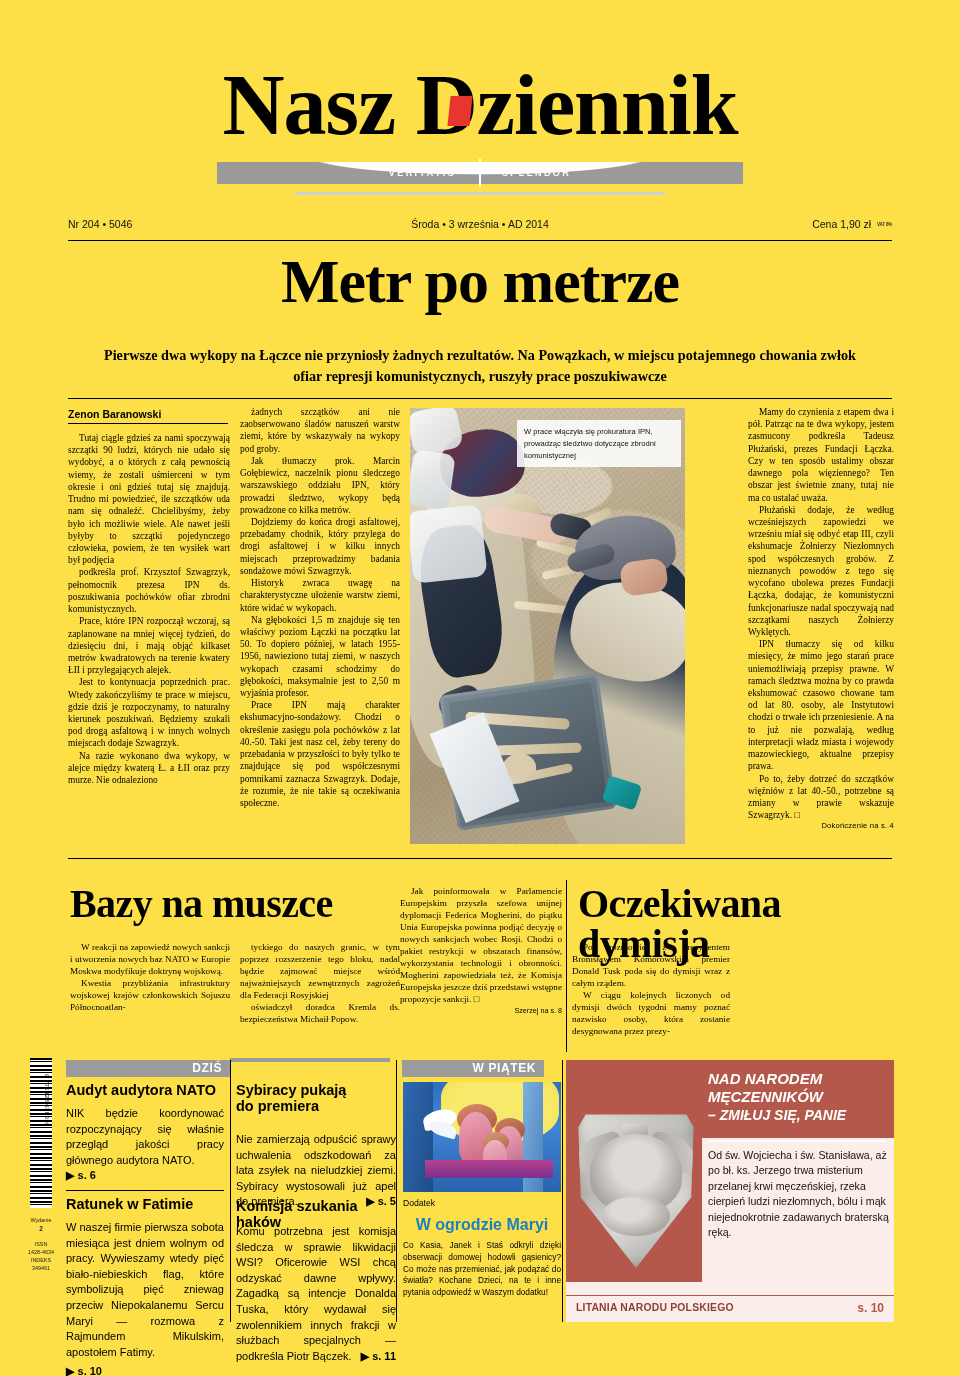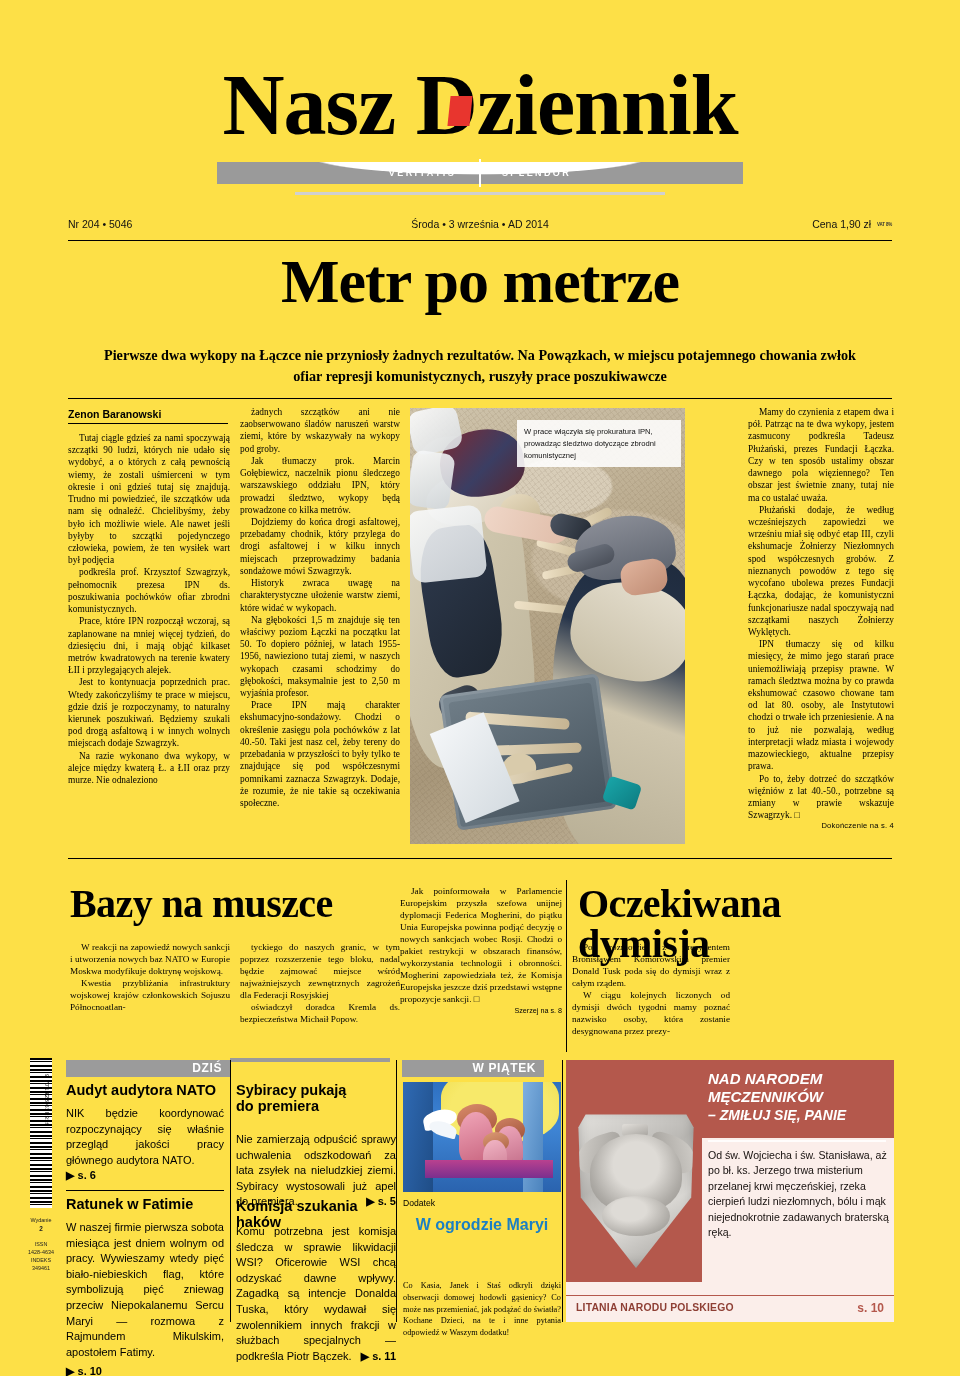--- a/index.html
+++ b/index.html
@@ -155,21 +155,21 @@
   .wp-f2{position:absolute;left:92px;top:44px;width:28px;height:44px;border-radius:48% 48% 30% 30%;background:linear-gradient(160deg,#efa9bc,#c06a86);}
   .wp-f2h{position:absolute;left:92px;top:36px;width:30px;height:24px;border-radius:50%;background:linear-gradient(160deg,#cf8163,#9d5138);}
   .wp-f3{position:absolute;left:80px;top:58px;width:24px;height:34px;border-radius:48% 48% 30% 30%;background:linear-gradient(160deg,#f2b6c5,#cb7a92);}
   .wp-f3h{position:absolute;left:80px;top:50px;width:26px;height:20px;border-radius:50%;background:linear-gradient(160deg,#dc9a76,#ad6344);}
   .wp-bird{position:absolute;left:20px;top:28px;width:34px;height:18px;border-radius:50% 50% 50% 10%;background:#fff;transform:rotate(-12deg);}
   .wp-bird2{position:absolute;left:26px;top:40px;width:28px;height:14px;border-radius:50% 50% 10% 50%;background:#f2f6fa;transform:rotate(16deg);}
   .wp-dod{position:absolute;left:403px;top:1198px;font-family:"Liberation Sans",sans-serif;font-size:8.6px;}
   .wp-title{position:absolute;left:403px;top:1216px;width:158px;text-align:center;
     font-family:"Liberation Sans",sans-serif;font-weight:bold;font-size:16px;color:#1b7fc4;}
   .wp-body{position:absolute;left:403px;top:1240px;width:158px;
-    font-family:Liberation Serif, serif;font-size:8.3px;line-height:1.42;text-align:justify;margin-top:40px;}
+    font-family:Liberation Sans, sans-serif;font-size:8.3px;line-height:1.42;text-align:justify;}
 
   
   .promo{position:absolute;left:566px;top:1060px;width:328px;height:262px;background:#fbeeea;overflow:hidden;}
   .promo-top{position:absolute;left:0;top:0;width:328px;height:78px;background:#b4584c;}
   .promo-left{position:absolute;left:0;top:0;width:136px;height:222px;background:#b4584c;}
   .promo-title{position:absolute;left:142px;top:10px;width:178px;
     font-family:"Liberation Sans",sans-serif;font-style:italic;font-weight:bold;font-size:15px;line-height:1.22;color:#fff;}
   .promo-title .sub{font-weight:bold;font-style:italic;font-size:14px;}
   .promo-rule{position:absolute;left:142px;top:80px;width:178px;height:1.5px;background:#ffffff;opacity:.85;}
   .promo-body{position:absolute;left:142px;top:88px;width:184px;

